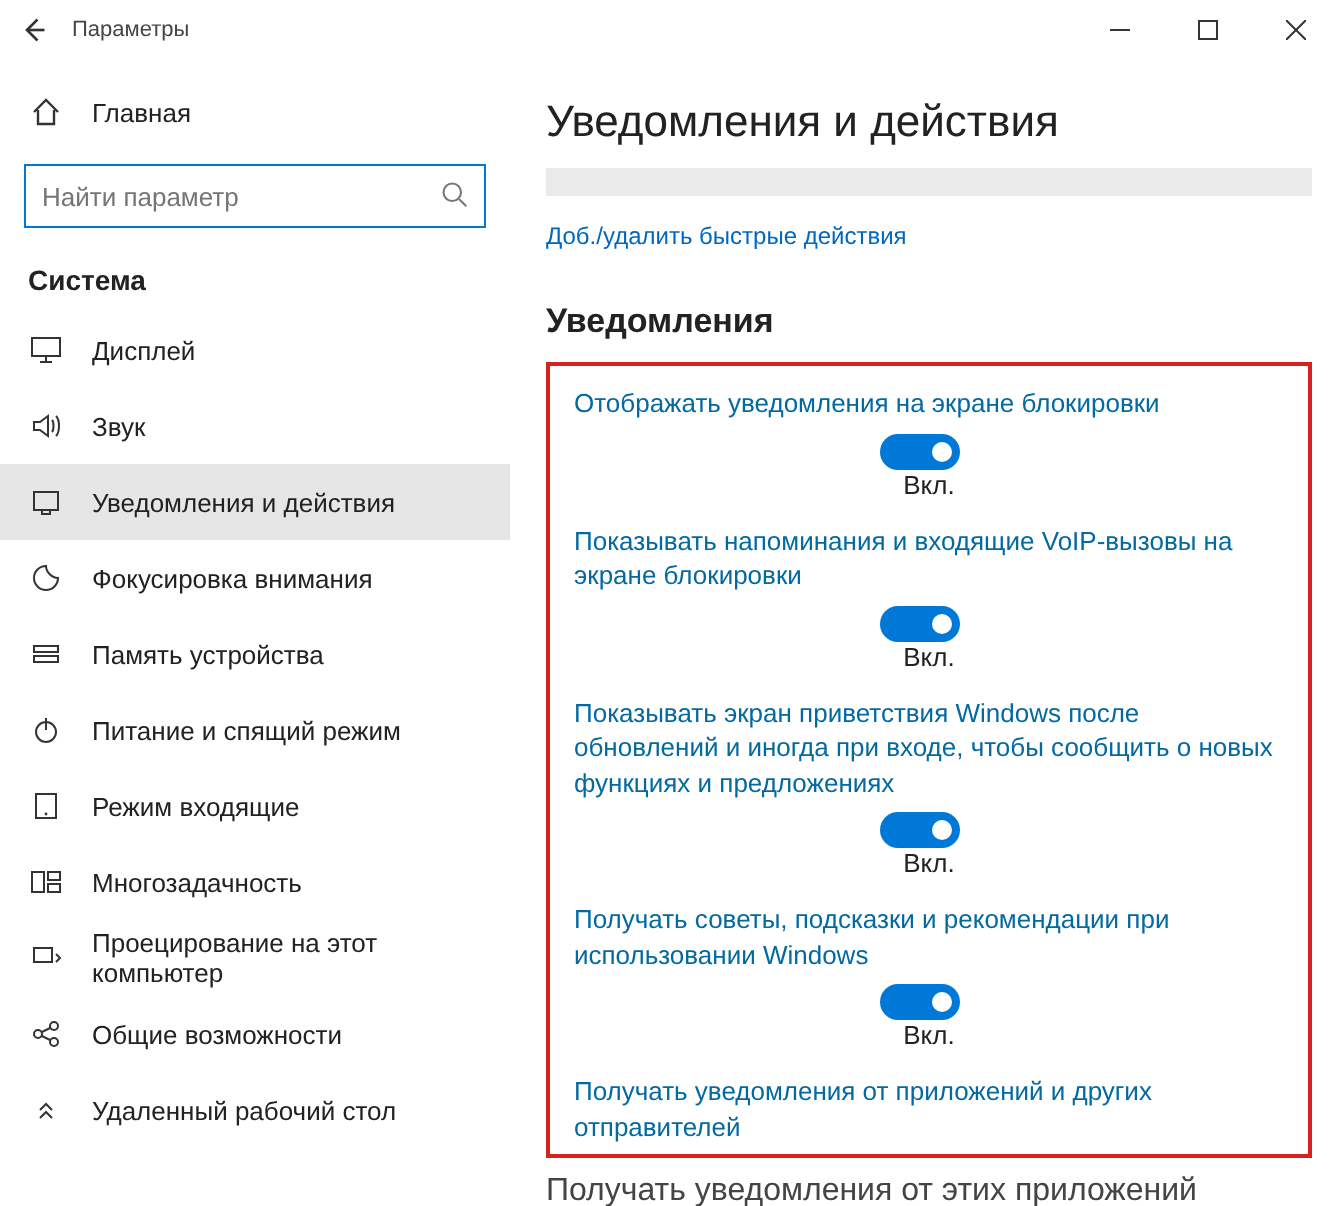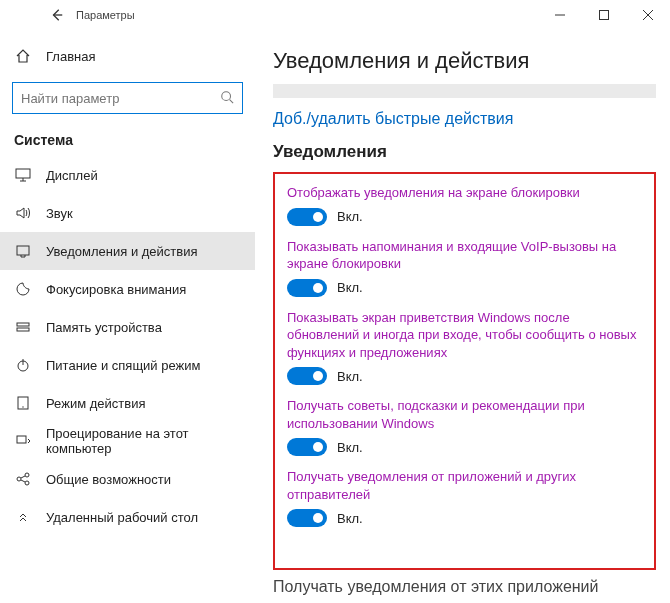--- a/index.html
+++ b/index.html
@@ -13,21 +13,20 @@
     overflow: hidden;
     position: relative;
   }
   .titlebar {
     height: 30px;
     display: flex;
     align-items: center;
     padding-left: 4px;
     font-size: 11px;
     color: #444;
-    margin-left: 40px;
   }
   .titlebar .back {
     width: 26px; height: 26px;
     display: flex; align-items: center; justify-content: center;
     cursor: pointer;
   }
   .titlebar .title { margin-left: 6px; }
   .winbtns {
     margin-left: auto;
     display: flex;
@@ -98,49 +97,50 @@
     font-weight: 400;
     margin-bottom: 10px;
   }
   .placeholder-bar {
     height: 14px;
     background: #eaeaea;
     margin-bottom: 12px;
   }
   .bluelink {
     color: #0067c0;
-    font-size: 16px;
+    font-size: 12px;
     cursor: pointer;
     display: inline-block;
-    margin-bottom: 14px;
+    margin-bottom: 26px;
   }
   h2.section {
     font-size: 17px;
     font-weight: 700;
     margin-bottom: 10px;
   }
   .redbox {
     border: 2px solid #d72020;
     padding: 10px 12px 8px 12px;
     margin-right: 0;
     overflow-y: auto;
     height: 398px;
   }
   .setting {
     margin-bottom: 12px;
   }
   .setting .lbl {
     font-size: 13px;
-    color: #a21caf;
+    color: #0369a1;
     line-height: 1.35;
     margin-bottom: 6px;
   }
   .togglerow {
     display: flex;
     align-items: center;
+    flex-direction: column;
   }
   .toggle {
     width: 40px; height: 18px;
     border-radius: 10px;
     background: #0078d7;
     position: relative;
     cursor: pointer;
     margin-right: 10px;
   }
   .toggle::after {
@@ -276,21 +276,31 @@
           </span>
           <span>Питание и спящий режим</span>
         </div>
         <div class="side-row">
           <span class="ic">
             <svg width="16" height="16" viewBox="0 0 16 16">
               <rect x="3" y="2" width="10" height="12" stroke="#333" fill="none"></rect>
               <circle cx="8" cy="12" r="0.7" fill="#333"></circle>
             </svg>
           </span>
-          <span>Режим действия</span>
+          <span>Режим входящие</span>
+        </div>
+        <div class="side-row">
+          <span class="ic">
+            <svg width="16" height="16" viewBox="0 0 16 16">
+              <rect x="1" y="3" width="6" height="10" stroke="#333" fill="none"></rect>
+              <rect x="9" y="3" width="6" height="4" stroke="#333" fill="none"></rect>
+              <rect x="9" y="9" width="6" height="4" stroke="#333" fill="none"></rect>
+            </svg>
+          </span>
+          <span>Многозадачность</span>
         </div>
         <div class="side-row">
           <span class="ic">
             <svg width="16" height="16" viewBox="0 0 16 16">
               <rect x="2" y="3" width="9" height="7" stroke="#333" fill="none"></rect>
               <path d="M13 6l2 2-2 2" stroke="#333" fill="none"></path>
             </svg>
           </span>
           <span>Проецирование на этот компьютер</span>
         </div>

